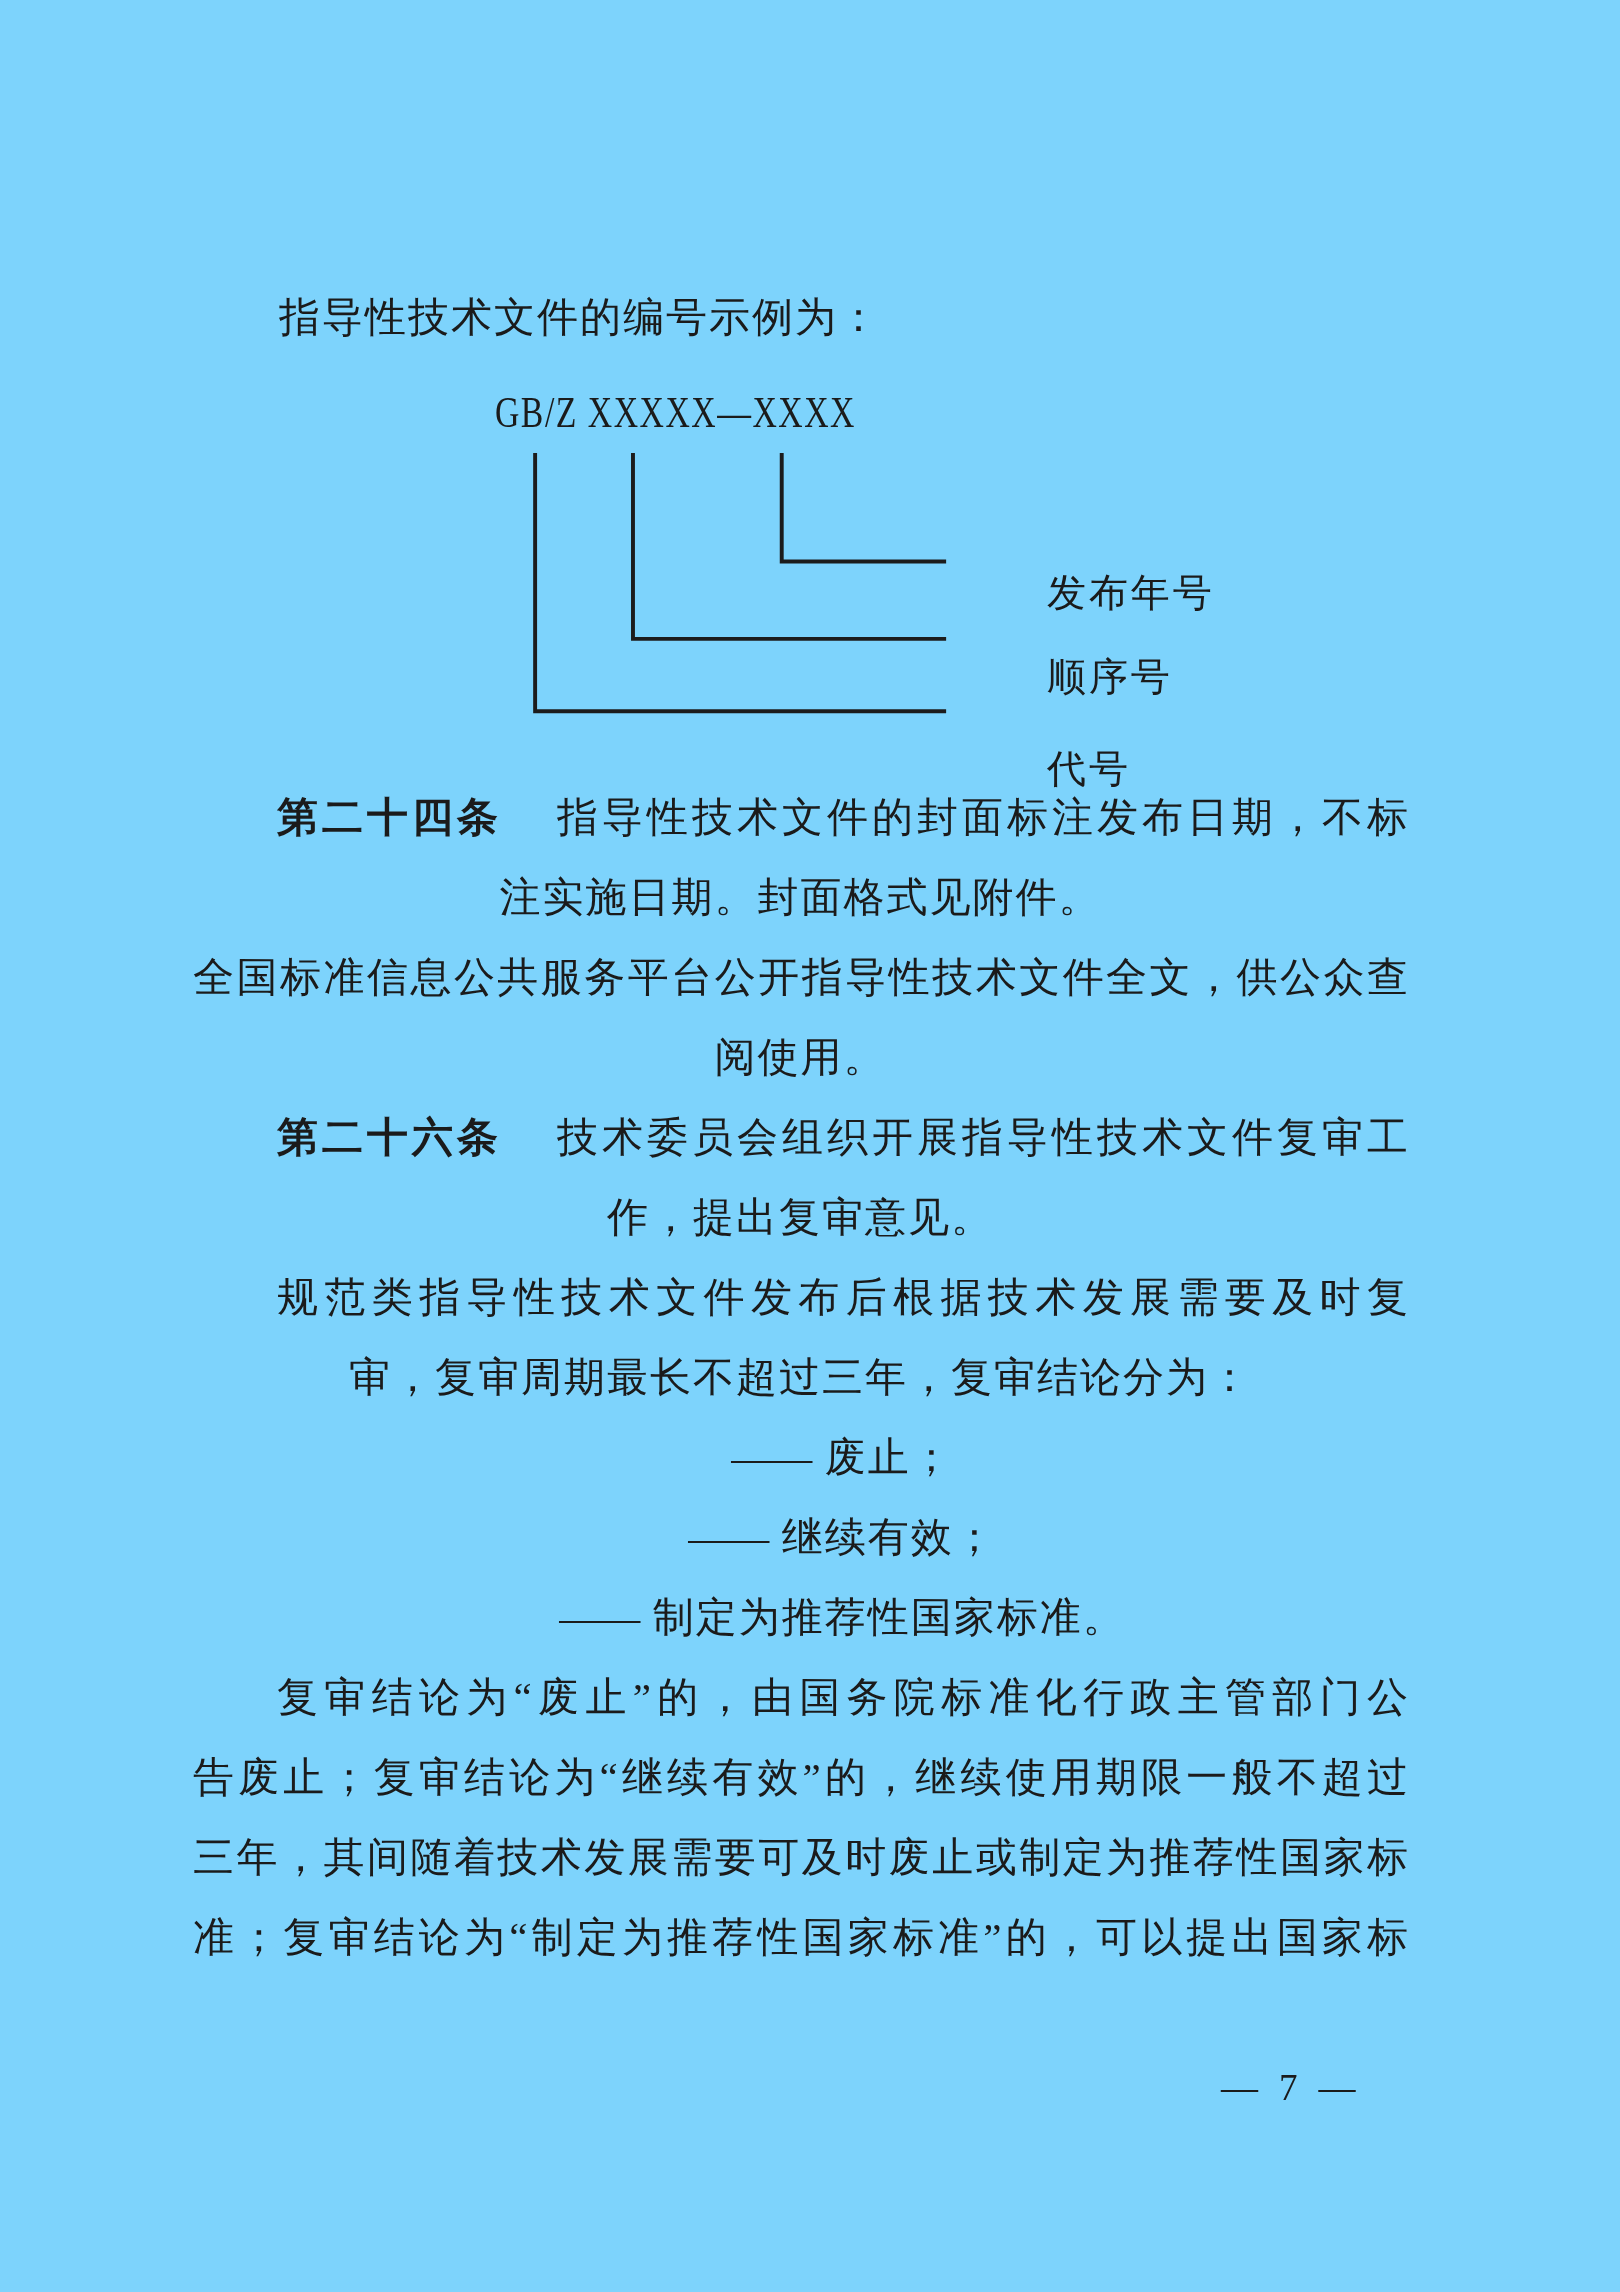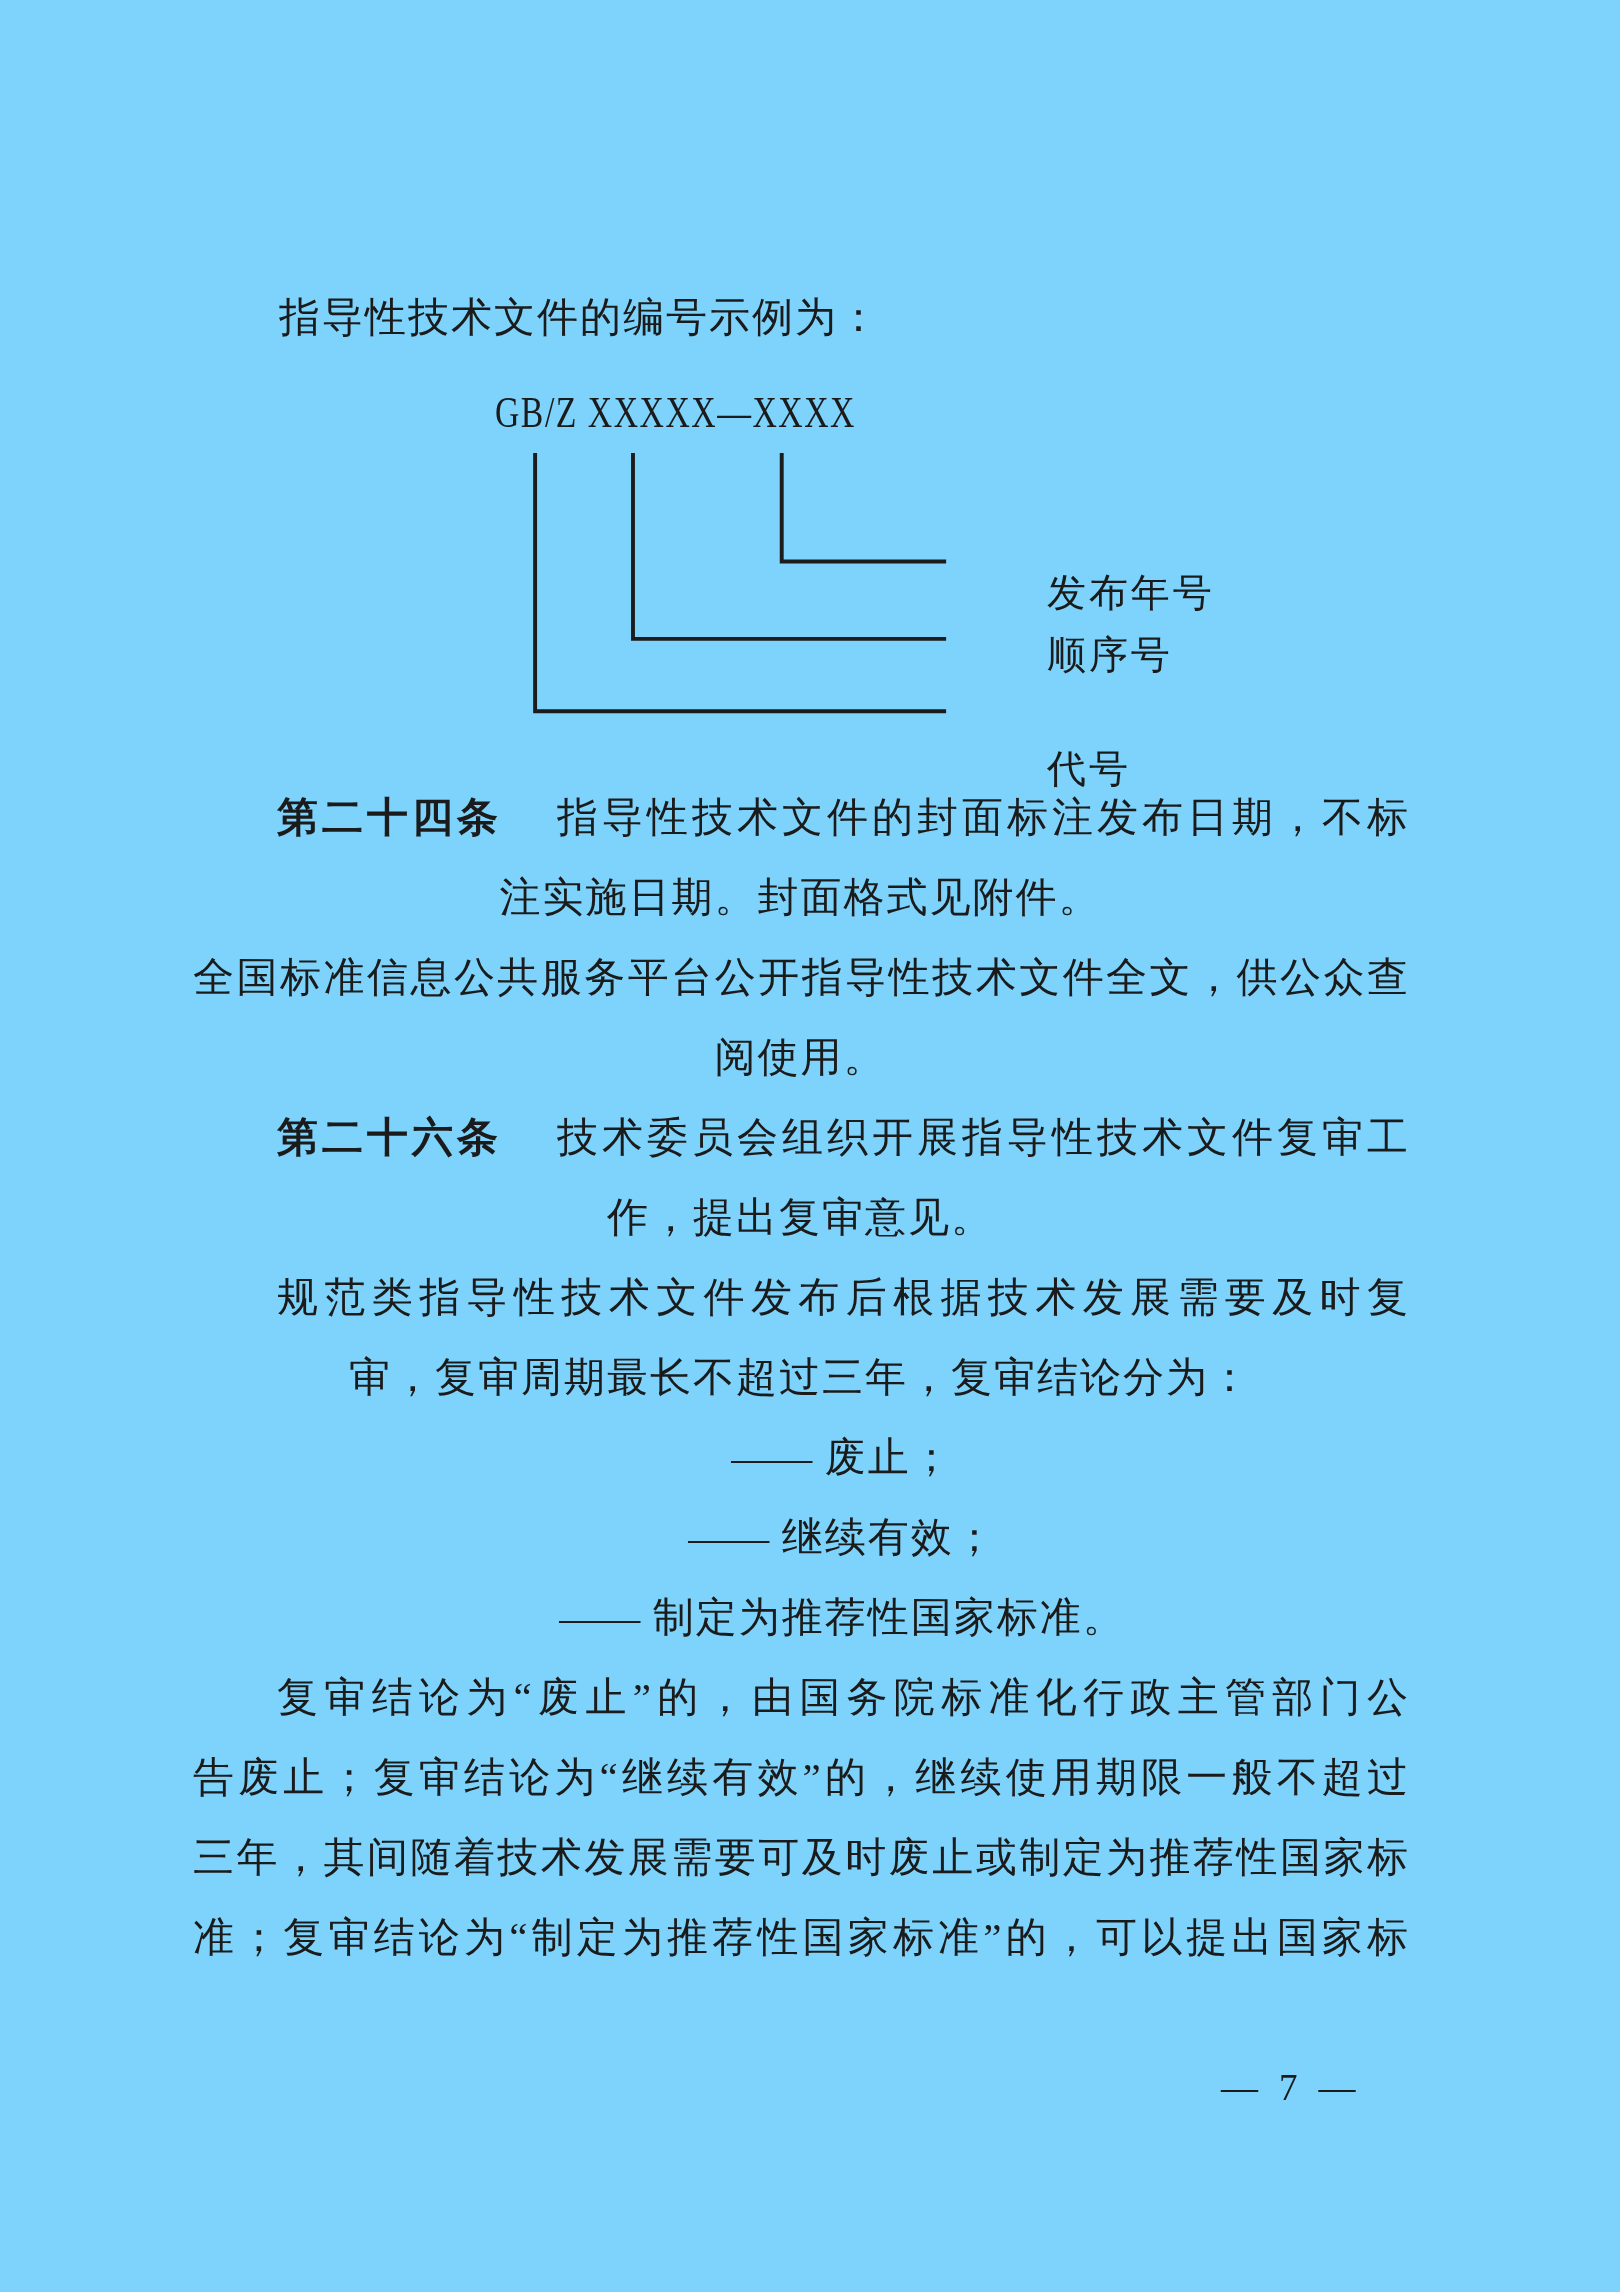--- a/index.html
+++ b/index.html
@@ -51,21 +51,21 @@
   }
   .diagram-label {
     position: absolute;
     left: 1047px;
     font-size: 39px;
     letter-spacing: 2.9px;
     line-height: 1.15;
     white-space: nowrap;
   }
   .diagram-label.l0 { top: 553px; margin-top: 18px; }
-  .diagram-label.l1 { top: 633px; }
+  .diagram-label.l1 { top: 655px; }
   .diagram-label.l2 { top: 747px; }
 
   
   .body-lines {
     position: absolute;
     left: 193px;
     top: 777px;
     width: 1215px;
     font-size: 41px;
     line-height: 80px;

